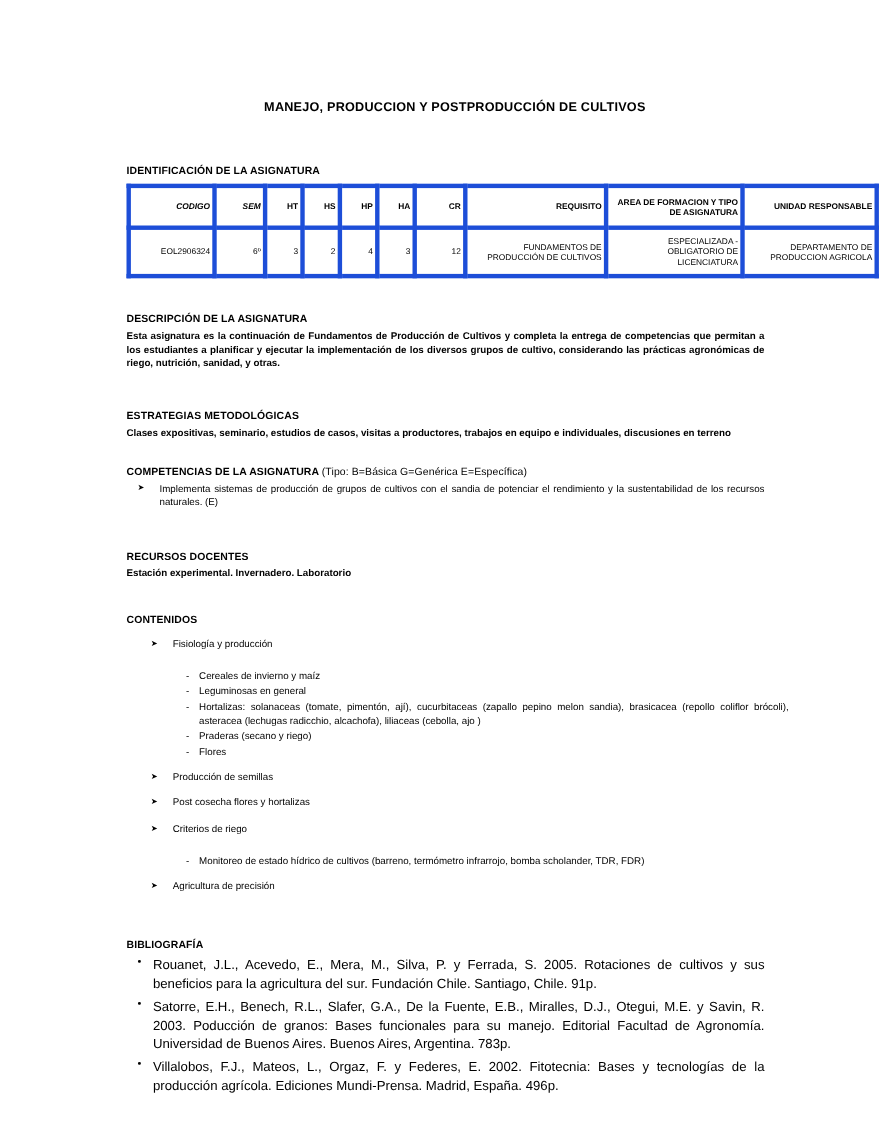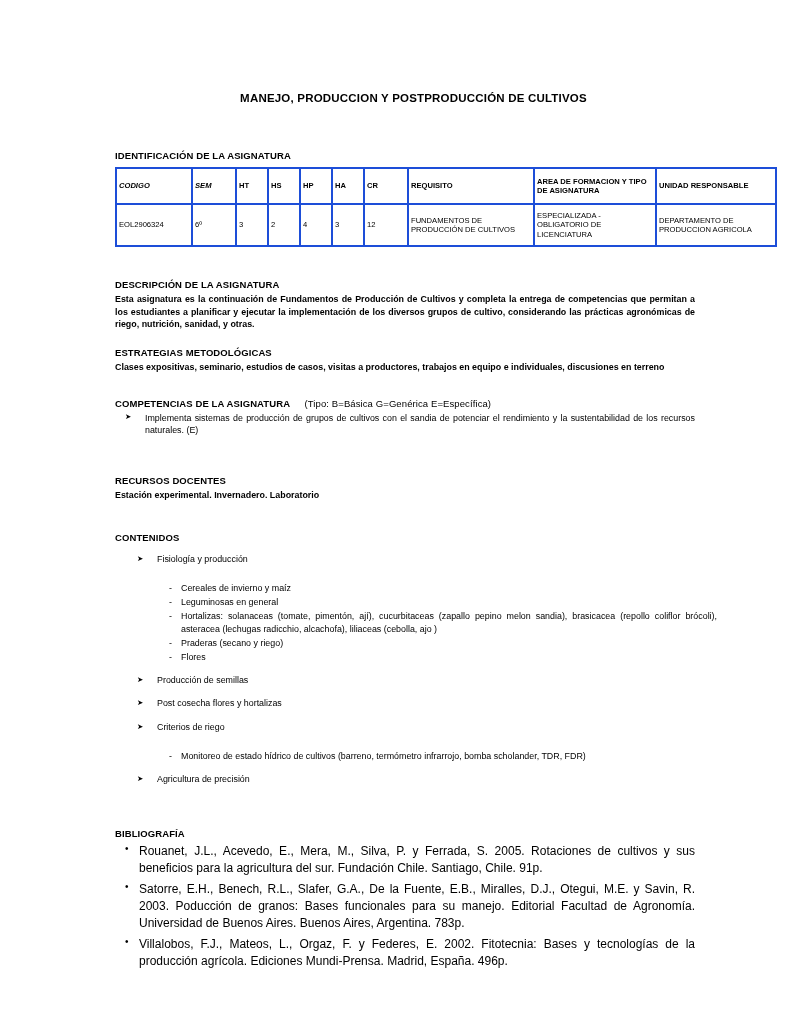--- a/index.html
+++ b/index.html
@@ -49,22 +49,22 @@
   }
 
   
   table.info {
     border-collapse: collapse;
     width: 596px;
     margin-top: 6px;
     table-layout: fixed;
   }
   table.info td, table.info th {
-    border: 2px solid #1d4ed8;
-    text-align: left;
+    border: 4px solid #1d4ed8;
+    text-align: right;
     vertical-align: middle;
     font-size: 7.6px;
     padding: 2px 2px;
   }
   table.info th {
     font-weight: bold;
     height: 30px;
     line-height: 1.2;
   }
   table.info td {
@@ -203,29 +203,29 @@
         </tr>
       </tbody>
     </table>
   </div>
 
   <div class="block" style="margin-top:32px;">
     <div class="section-head">DESCRIPCIÓN DE LA ASIGNATURA</div>
     <p class="body-text w-580">Esta asignatura   es la continuación de Fundamentos de Producción de Cultivos y completa la entrega de competencias que permitan a los estudiantes a planificar y ejecutar la implementación de los diversos grupos de cultivo, considerando las prácticas agronómicas de riego, nutrición, sanidad, y otras.</p>
   </div>
 
-  <div class="block" style="margin-top:16px;">
+  <div class="block" style="margin-top:36px;">
     <div class="section-head">ESTRATEGIAS METODOLÓGICAS</div>
     <p class="body-text w-580">Clases expositivas, seminario, estudios de casos, visitas a productores, trabajos en equipo e individuales, discusiones en terreno</p>
   </div>
 
   <div class="block" style="margin-top:24px;">
     <div class="section-head">
       <span>COMPETENCIAS DE LA ASIGNATURA</span>
-      <span class="normal" style="margin-left:12px;">(Tipo:  B=Básica  G=Genérica  E=Específica)</span>
+      <span class="normal" style="">(Tipo:  B=Básica  G=Genérica  E=Específica)</span>
     </div>
     <ul class="arrow w-580">
       <li>Implementa sistemas de producción de grupos de cultivos con el sandia   de potenciar el rendimiento y la sustentabilidad de los recursos naturales. (E)</li>
     </ul>
   </div>
 
   <div class="block" style="margin-top:38px;">
     <div class="section-head">RECURSOS DOCENTES</div>
     <p class="body-text">Estación experimental.   Invernadero.    Laboratorio</p>
   </div>

